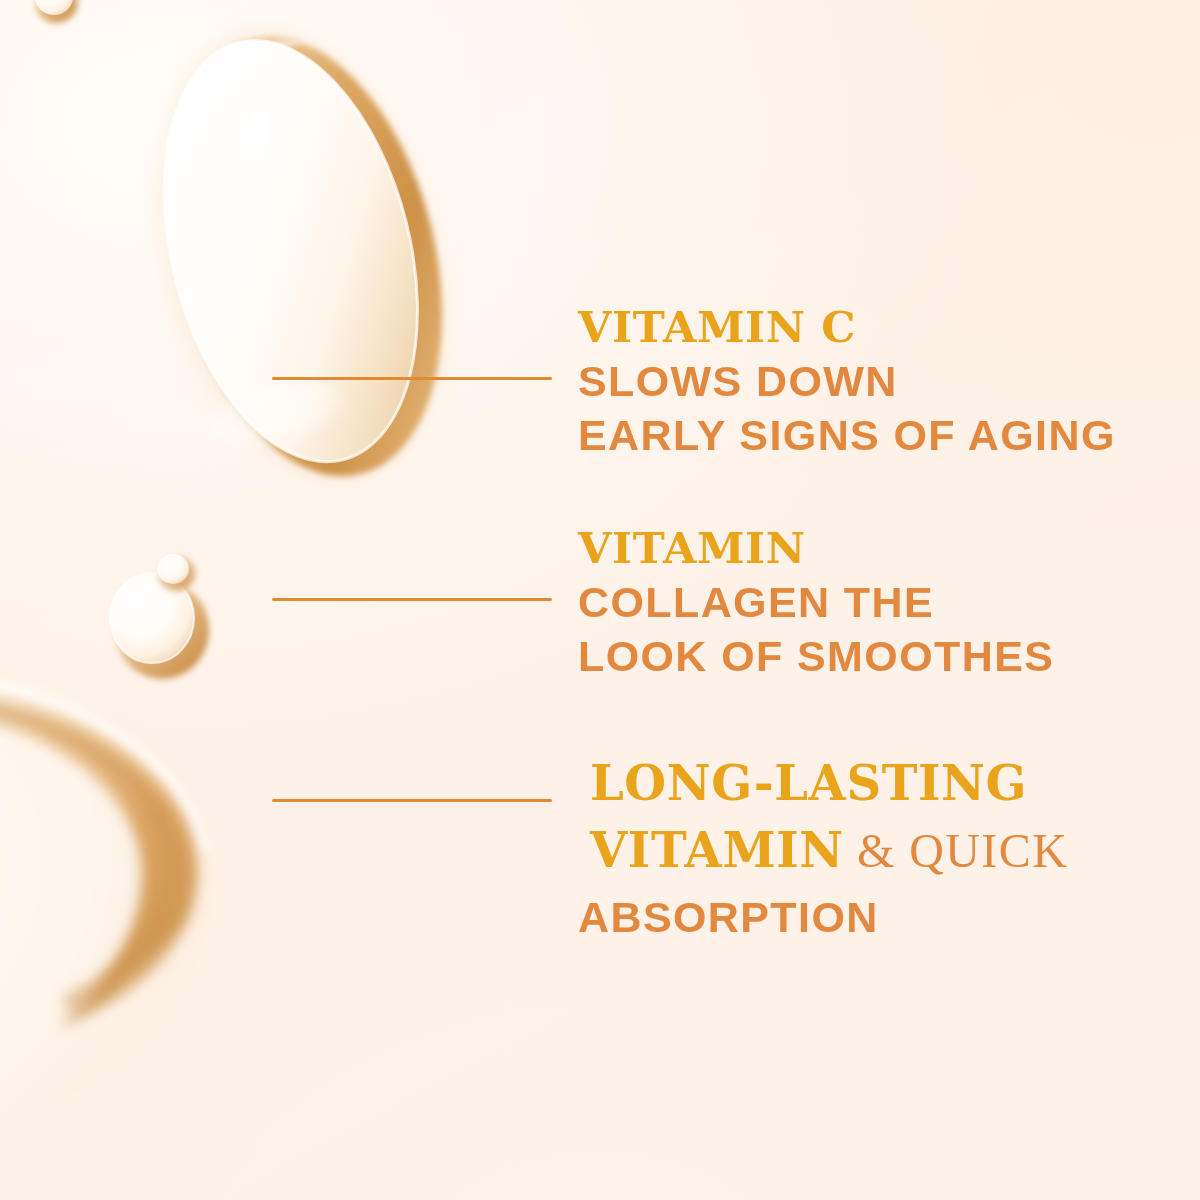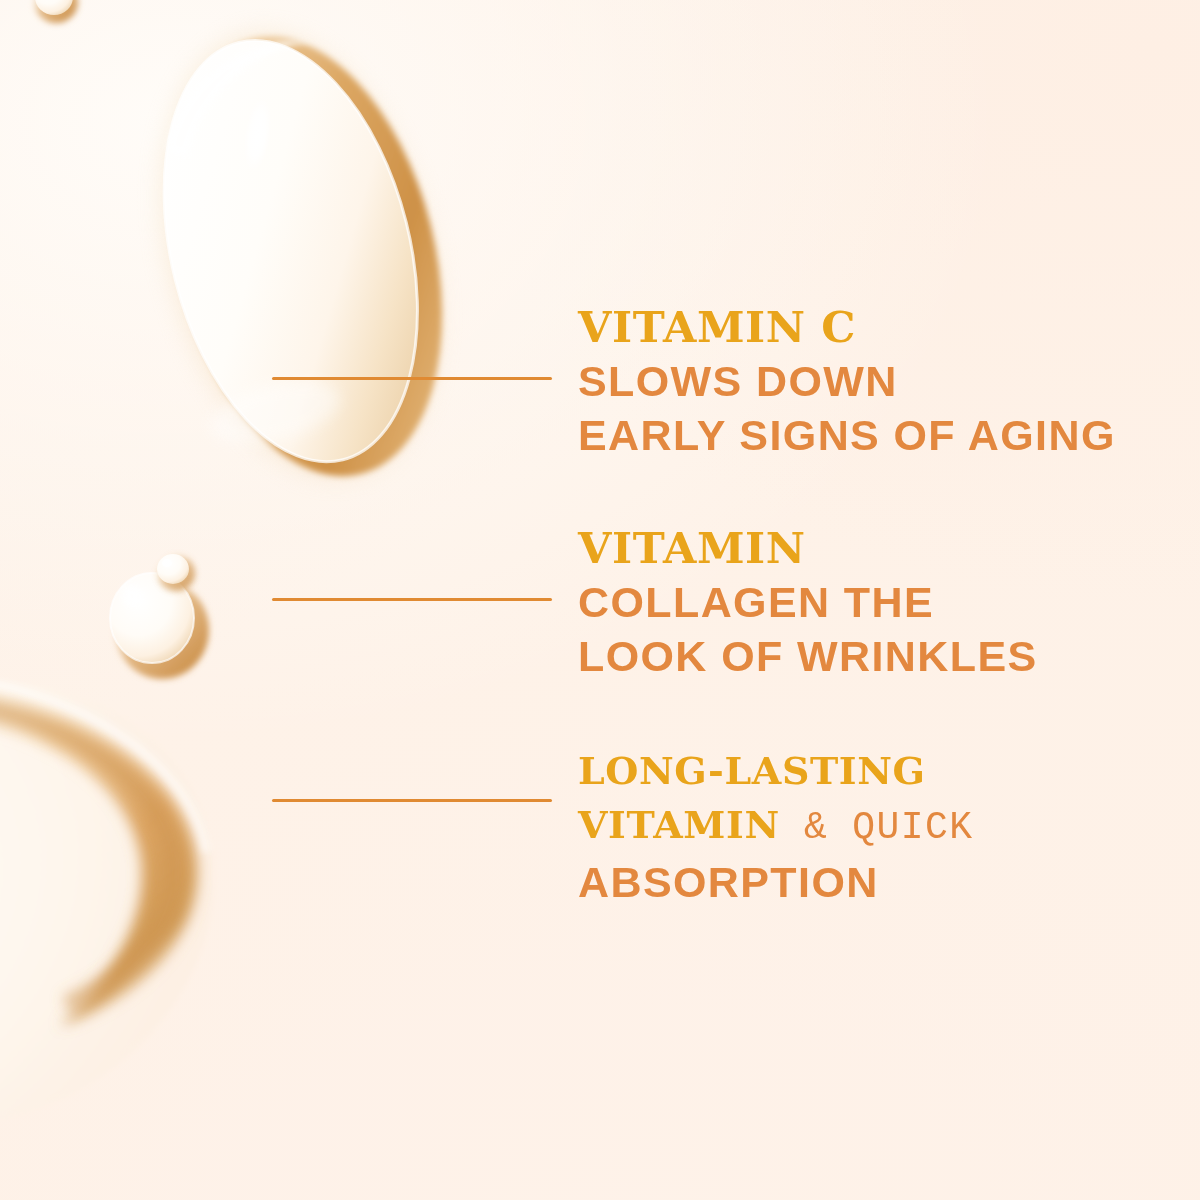--- a/index.html
+++ b/index.html
@@ -72,33 +72,33 @@
     font-weight: 700;
     font-size: 43px;
     line-height: 54px;
     letter-spacing: 1.4px;
     color: #E3883F;
     white-space: nowrap;
   }
 
   
   .mixed {
-    margin: 0;
-    font-size: 38px;
+    margin: 12px;
+    font-size: 48px;
     line-height: 54px;
     white-space: nowrap;
   }
   .mixed .strong {
     font-family: "DejaVu Serif", "Liberation Serif", serif;
     font-weight: 700;
     letter-spacing: 0.6px;
     color: #E9A41B;
   }
   .mixed .light {
-    font-family: Liberation Mono, monospace;
+    font-family: Liberation Serif, serif;
     font-weight: 300;
     letter-spacing: 1.4px;
     color: #E3883F;
   }
 
   
   .connector {
     position: absolute;
     left: 272px;
     width: 280px;
@@ -265,21 +265,21 @@
 
     <div class="feature f1">
       <p class="headline">VITAMIN C</p>
       <p class="body-line">SLOWS DOWN</p>
       <p class="body-line">EARLY SIGNS OF AGING</p>
     </div>
 
     <div class="feature f2">
       <p class="headline">VITAMIN</p>
       <p class="body-line">COLLAGEN THE</p>
-      <p class="body-line">LOOK OF WRINKLES</p>
+      <p class="body-line">LOOK OF SMOOTHES</p>
     </div>
 
     <div class="feature f3">
       <p class="mixed">
         <span class="strong">LONG-LASTING</span>
       </p>
       <p class="mixed">
         <span class="strong">VITAMIN</span><span class="light"> &amp; QUICK</span>
       </p>
       <p class="body-line">ABSORPTION</p>

